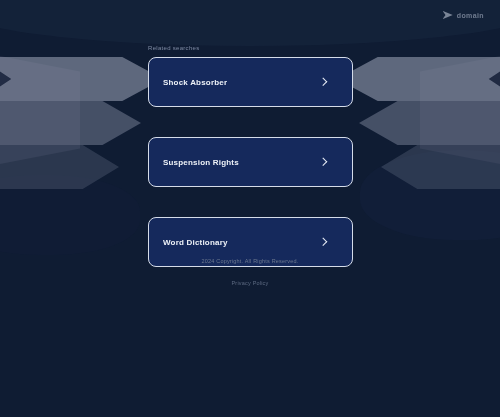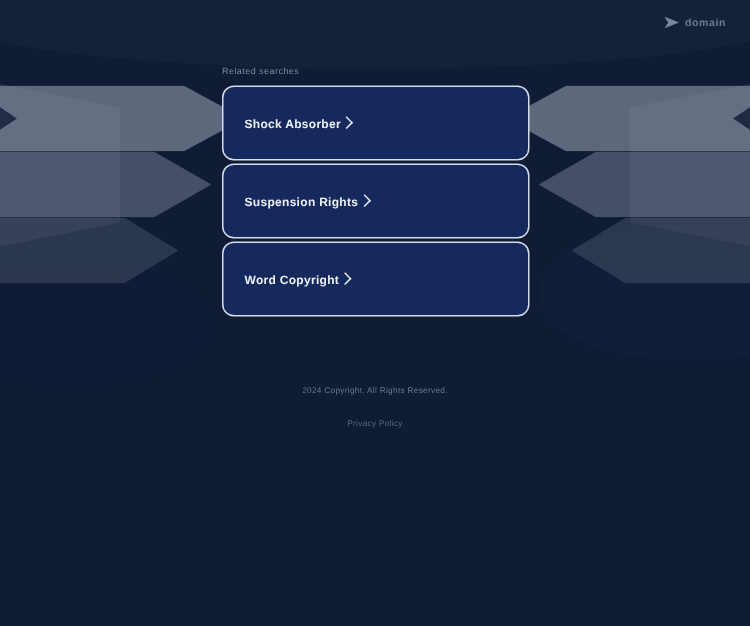--- a/index.html
+++ b/index.html
@@ -148,27 +148,27 @@
   .menu {
     position: absolute;
     top: 57px;
     left: 148px;
     width: 205px;
   }
   .menu-item {
     position: relative;
     box-sizing: border-box;
     height: 50px;
-    margin-bottom: 2px;
+    margin-bottom: 30px;
     background: #15295c;
     border: 1px solid #d5dce9;
     border-radius: 8px;
     display: flex;
     align-items: center;
-    justify-content: flex-start;
+    justify-content: space-between;
     padding: 0 24px 0 14px;
     cursor: pointer;
   }
   .menu-label {
     color: #eef2f8;
     font-size: 8px;
     font-weight: bold;
     letter-spacing: .2px;
   }
   .chev {
@@ -248,21 +248,21 @@
         <span class="menu-label">Shock Absorber</span>
         <span class="chev"></span>
       </div>
 
       <div class="menu-item">
         <span class="menu-label">Suspension Rights</span>
         <span class="chev"></span>
       </div>
 
       <div class="menu-item">
-        <span class="menu-label">Word Copyright</span>
+        <span class="menu-label">Word Dictionary</span>
         <span class="chev"></span>
       </div>
 
     </div>
 
     <div class="footer">
       <div class="footer-copy">2024 Copyright. All Rights Reserved.</div>
       <a class="footer-link">Privacy Policy</a>
     </div>
 

